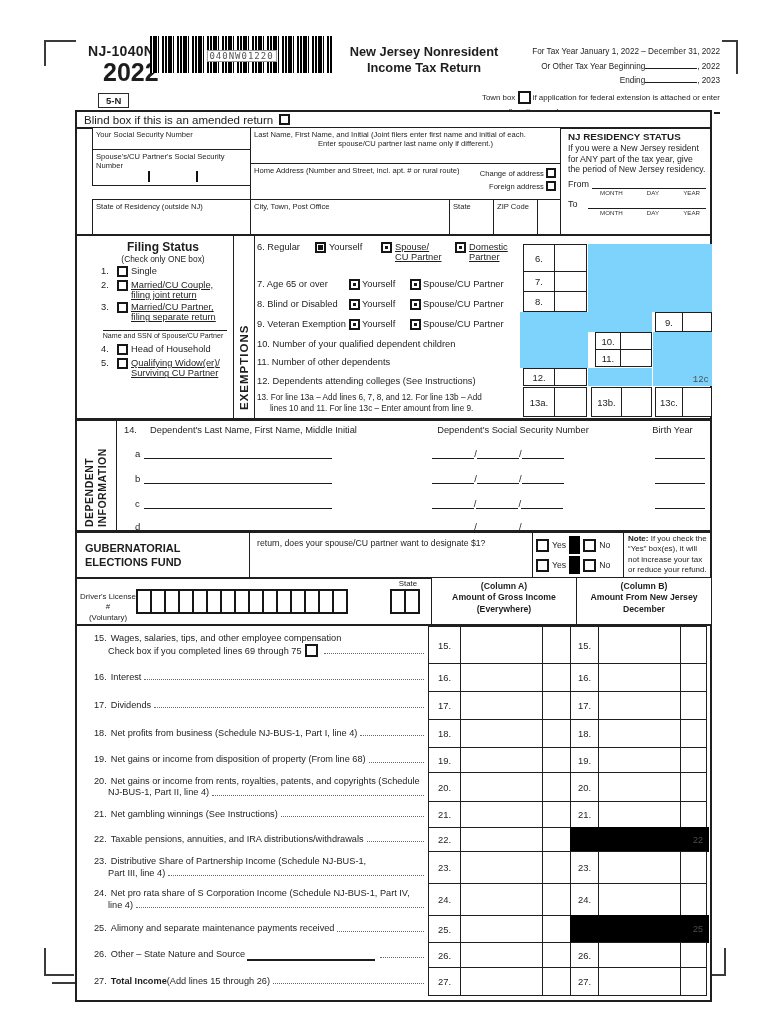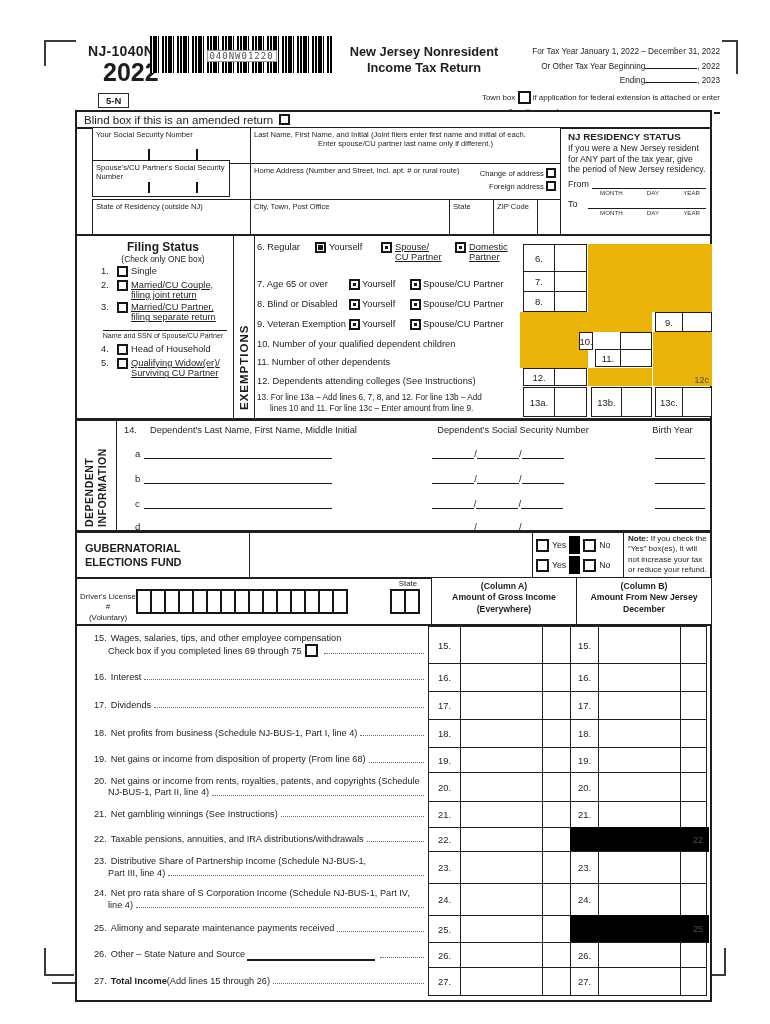--- a/index.html
+++ b/index.html
@@ -17,21 +17,21 @@
   .cb.checked::after { content:""; display:block; width:5px; height:5px; background:#161616; margin:1px auto 0; }
   .cb.sm { width:10px; height:10px; border-width:2px; }
   .ul { display:inline-block; border-bottom:1.6px solid #1d1d1d; height:10px; }
   .lead { flex:1 1 auto; border-bottom:1.4px dotted #6a6a6a; margin:0 3px 3px 3px; min-width:8px; }
   .vtext { position:absolute; transform: rotate(-90deg); transform-origin: 0 0; white-space: nowrap; }
   .pcell { position:absolute; border:1px solid #1f1f1f; font-size:7.6px; padding:2px 3px; background:#fff; }
   .tick { position:absolute; width:2px; height:11px; background:#111; bottom:3px; }
   .barcode { background: repeating-linear-gradient(90deg,#000 0 2px,#fff 2px 3px,#000 3px 7px,#fff 7px 8px,#000 8px 9px,#fff 9px 12px,#000 12px 14px,#fff 14px 15px); position:relative; }
   .bclabel { position:absolute; left:50%; top:55%; transform:translate(-50%,-50%); background:#fff; border:1px solid #999; color:#555; font-size:9px; padding:0 2px; letter-spacing:1px; font-family:"DejaVu Sans Mono", monospace; }
   .gcell { position:absolute; border:1px solid #1f1f1f; background:#fff; font-size:9.5px; display:flex; align-items:center; justify-content:center; }
-  .gblackcell { position:absolute; background:#eab308; }
+  .gblackcell { position:absolute; background:#7dd3fc;font-family:Liberation Mono, monospace; }
   .ghost { color:#4e4e4e; font-size:9px; }
   .exline { position:absolute; left:182px; width:262px; font-size:9.3px; display:flex; align-items:flex-start; }
   .irow { display:flex; margin-top:-1px; }
   .desc { width:352px; padding-left:17px; padding-right:2px; font-size:9.2px; display:flex; flex-direction:column; justify-content:center; }
   .dl { display:flex; align-items:flex-end; line-height:1.25; }
   .acell { border:1px solid #1f1f1f; margin-left:-1px; background:#fff; }
   .anum { width:33px; display:flex; align-items:center; justify-content:center; font-size:9.4px; }
   .abox { width:83px; } .acents { width:29px; }
   .bnum { width:29px; } .bbox { width:83px; } .bcents { width:27px; }
   .bblack { width:139px; background:#000; display:flex; align-items:center; justify-content:flex-end; padding-right:5px; border:1px solid #000; margin-left:-1px; }
@@ -92,21 +92,21 @@
   <div class="band" style="top:127px;height:109px;"></div>
   <div class="pcell" style="left:92px;top:127px;width:159px;height:37px;">
     <span>Your Social Security Number</span>
     <span class="tick" style="left:55px;"></span>
     <span class="tick" style="left:103px;"></span>
   </div>
   <div class="pcell" style="left:250px;top:127px;width:311px;height:37px;">
     <div>Last Name, First Name, and Initial (Joint filers enter first name and initial of each.</div>
     <div style="text-align:center;">Enter spouse/CU partner last name only if different.)</div>
   </div>
-  <div class="pcell" style="left:92px;top:160px;width:138px;height:37px;">
+  <div class="pcell" style="left:92px;top:149px;width:159px;height:37px;">
     <span>Spouse's/CU Partner's Social Security Number</span>
     <span class="tick" style="left:55px;"></span>
     <span class="tick" style="left:103px;"></span>
   </div>
   <div class="pcell" style="left:250px;top:163px;width:311px;height:37px;">
     <span>Home Address (Number and Street, incl. apt. # or rural route)</span>
     <div class="abs" style="right:4px;top:4px;text-align:right;line-height:1.7;">
       <div><span>Change of address</span> <span class="cb sm"></span></div>
       <div><span>Foreign address</span> <span class="cb sm"></span></div>
     </div>
@@ -233,21 +233,21 @@
     <div class="gblackcell" style="left:68px;top:134px;width:64px;height:18px;"></div>
 
     <div class="gcell" style="left:3px;top:10px;width:32px;height:28px;">6.</div>
     <div class="gcell" style="left:34px;top:10px;width:33px;height:28px;"></div>
     <div class="gcell" style="left:3px;top:37px;width:32px;height:21px;">7.</div>
     <div class="gcell" style="left:34px;top:37px;width:33px;height:21px;"></div>
     <div class="gcell" style="left:3px;top:57px;width:32px;height:21px;">8.</div>
     <div class="gcell" style="left:34px;top:57px;width:33px;height:21px;"></div>
     <div class="gcell" style="left:135px;top:78px;width:28px;height:20px;">9.</div>
     <div class="gcell" style="left:162px;top:78px;width:30px;height:20px;"></div>
-    <div class="gcell" style="left:59px;top:98px;width:14px;height:18px;">10.</div>
+    <div class="gcell" style="left:75px;top:98px;width:26px;height:18px;">10.</div>
     <div class="gcell" style="left:100px;top:98px;width:32px;height:18px;"></div>
     <div class="gcell" style="left:75px;top:115px;width:26px;height:18px;">11.</div>
     <div class="gcell" style="left:100px;top:115px;width:32px;height:18px;"></div>
     <div class="gcell" style="left:3px;top:134px;width:32px;height:18px;">12.</div>
     <div class="gcell" style="left:34px;top:134px;width:33px;height:18px;"></div>
     <div class="gcell" style="left:3px;top:153px;width:32px;height:30px;">13a.</div>
     <div class="gcell" style="left:34px;top:153px;width:33px;height:30px;"></div>
     <div class="gcell" style="left:71px;top:153px;width:31px;height:30px;">13b.</div>
     <div class="gcell" style="left:101px;top:153px;width:31px;height:30px;"></div>
     <div class="gcell" style="left:135px;top:153px;width:28px;height:30px;">13c.</div>
@@ -297,20 +297,21 @@
     <span style="flex:1;"></span>
     <span class="ul" style="width:50px;"></span>
   </div>
 
   <div class="band" style="top:531px;height:48px;"></div>
   <div class="abs b" style="left:77px;top:532px;width:173px;height:46px;border-right:1px solid #1f1f1f;display:flex;flex-direction:column;justify-content:center;padding-left:8px;font-size:11px;line-height:1.3;">
     <span>GUBERNATORIAL</span>
       <span>ELECTIONS FUND</span>
   </div>
   <div class="abs" style="left:257px;top:537px;width:270px;font-size:8.7px;line-height:1.5;">
+      <div>return, does your spouse/CU partner want to designate $1?</div>
   </div>
   <div class="abs" style="left:532px;top:532px;width:92px;height:46px;border-left:1px solid #1f1f1f;border-right:1px solid #1f1f1f;padding-top:3px;">
     <div style="display:flex;align-items:center;height:20px;">
       <span class="cb" style="margin-left:3px;width:13px;height:13px;"></span>
       <span style="font-size:8.7px;margin:0 3px;">Yes</span>
       <span style="width:11px;height:18px;background:#000;"></span>
       <span class="cb" style="margin-left:3px;width:13px;height:13px;"></span>
       <span style="font-size:8.7px;margin-left:3px;">No</span>
     </div>
     <div style="display:flex;align-items:center;height:20px;">

